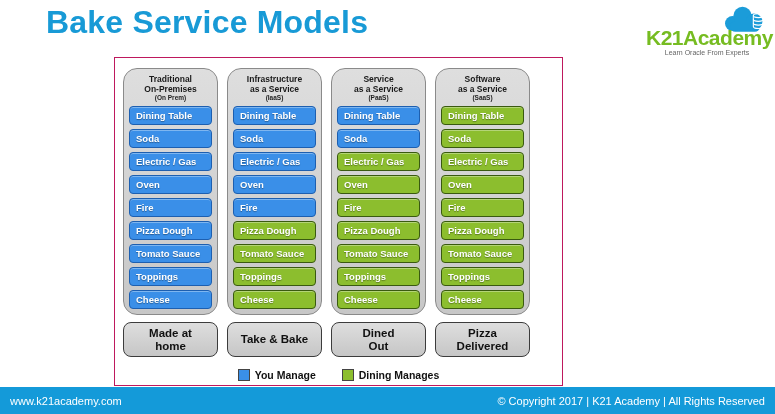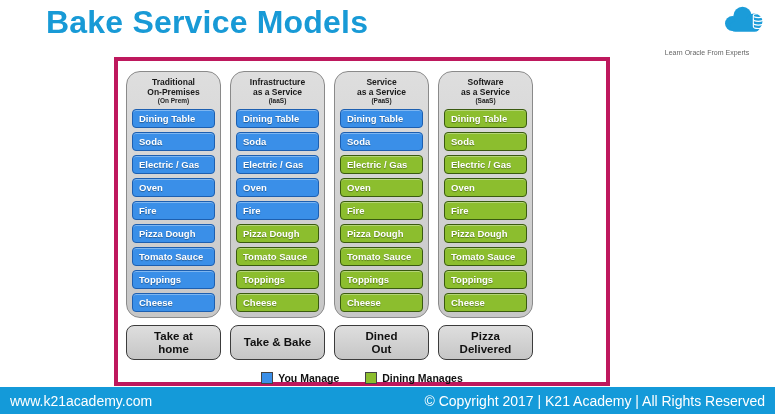--- a/index.html
+++ b/index.html
@@ -21,22 +21,22 @@
     position:absolute; left:16px; top:22px; font-size:21px; font-weight:bold;
     color:#76BC21; letter-spacing:-0.5px; white-space:nowrap;
   }
   .logo-tagline {
     position:absolute; left:16px; top:45px; width:122px; text-align:center;
     font-size:7px; color:#666; white-space:nowrap;
   }
 
   
   .diagram {
-    position:absolute; left:114px; top:57px; width:496px; height:329px;
-    border:4px solid #be185d; background:#fff; box-sizing:border-box;
+    position:absolute; left:114px; top:57px; width:449px; height:329px;
+    border:1px solid #be185d; background:#fff; box-sizing:border-box;
   }
 
   .cols { position:absolute; left:8px; top:10px; display:flex; gap:9px; }
   .col {
     width:95px; height:247px; box-sizing:border-box;
     background:linear-gradient(#dedede,#c7c7c7);
     border:1px solid #8a8a8a; border-radius:14px; padding-top:5px;
   }
   .col-header { text-align:center; font-weight:bold; font-size:8.5px; line-height:1.2; color:#1a1a1a; }
   .col-sub { font-size:6.5px; font-weight:bold; color:#222; }
@@ -62,21 +62,21 @@
 
   .legend { position:absolute; top:311px; left:0; width:100%; display:flex; justify-content:center; gap:26px; }
   .legend-item { display:flex; gap:5px; font-weight:bold; font-size:10.5px; color:#111; }
   .swatch { width:10px; height:10px; border:1px solid #444; display:inline-block; }
 
   
   .footer {
     position:absolute; left:0; bottom:0; width:775px; height:27px;
     background:#149AD9; color:#fff; box-sizing:border-box;
     display:flex; align-items:center; justify-content:space-between;
-    padding:0 10px 0 10px; font-size:14px;
+    padding:0 10px 0 10px; font-size:11px;
   }
 </style>
 </head>
 <body>
 
 <div class="title" style="color: rgb(24, 154, 214);">Bake Service Models</div>
 
 <div class="logo">
   <svg class="logo-cloud" viewBox="0 0 60 40">
     <g fill="#1B9CD9">
@@ -85,20 +85,21 @@
       <circle cx="41" cy="21" r="10"></circle>
       <rect x="12" y="20" width="36" height="13" rx="6.5"></rect>
     </g>
     <g stroke="#ffffff" stroke-width="1.3" fill="none">
       <ellipse cx="46" cy="13.5" rx="6" ry="2.4"></ellipse>
       <path d="M40,13.5 v13 a6,2.4 0 0 0 12,0 v-13"></path>
       <path d="M40,18 a6,2.4 0 0 0 12,0"></path>
       <path d="M40,22.5 a6,2.4 0 0 0 12,0"></path>
     </g>
   </svg>
+  <div class="logo-text" style="color: rgb(118, 188, 33);">K21Academy</div>
   <div class="logo-tagline">Learn Oracle From Experts</div>
 </div>
 
 <div class="diagram">
   <div class="cols">
       <div class="col">
         <div class="col-header">
           <div>Traditional</div>
           <div>On-Premises</div>
           <div class="col-sub">(On Prem)</div>
@@ -165,21 +166,21 @@
           <div class="item vendor" style="background-color: rgb(140, 190, 46);">Fire</div>
           <div class="item vendor" style="background-color: rgb(140, 190, 46);">Pizza Dough</div>
           <div class="item vendor" style="background-color: rgb(140, 190, 46);">Tomato Sauce</div>
           <div class="item vendor" style="background-color: rgb(140, 190, 46);">Toppings</div>
           <div class="item vendor" style="background-color: rgb(140, 190, 46);">Cheese</div>
         </div>
       </div>
     </div>
   <div class="bottoms">
       <div class="bottom-box">
-        <div>Take at</div>
+        <div>Made at</div>
         <div>home</div>
       </div>
       <div class="bottom-box">
         <div>Take &amp; Bake</div>
       </div>
       <div class="bottom-box">
         <div>Dined</div>
         <div>Out</div>
       </div>
       <div class="bottom-box">

